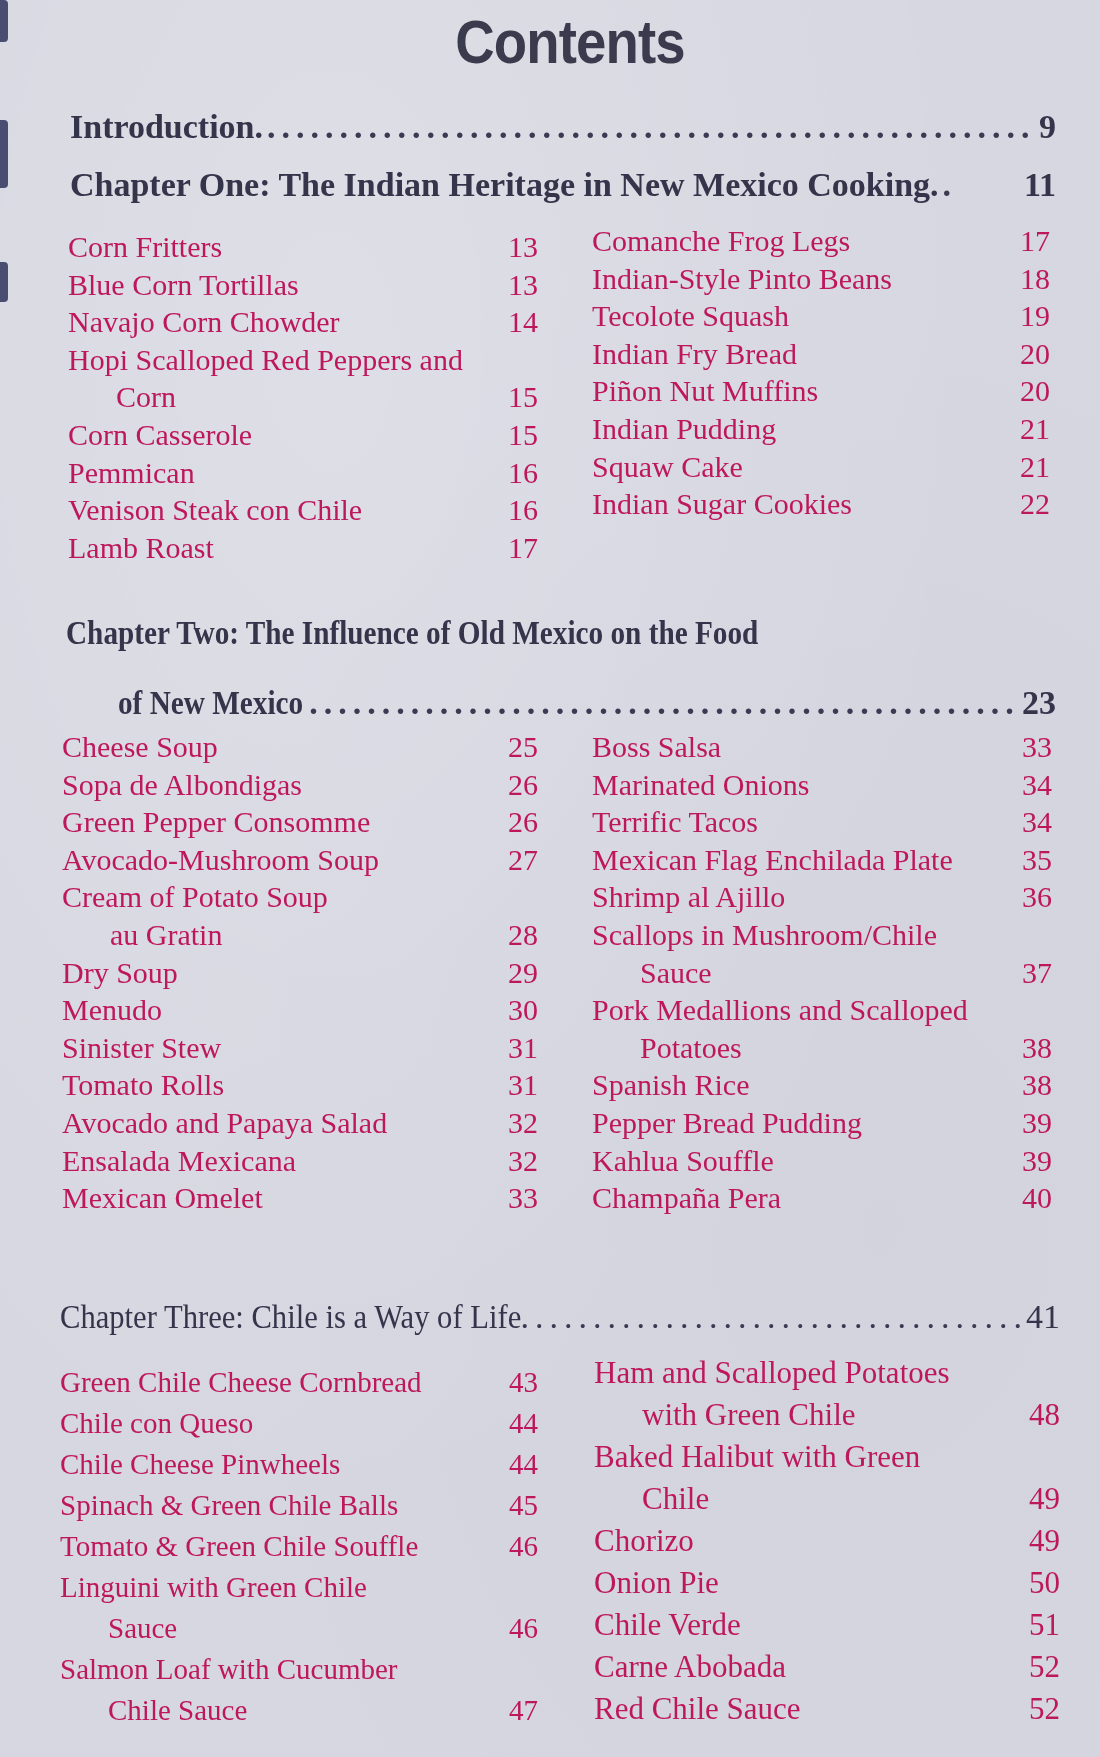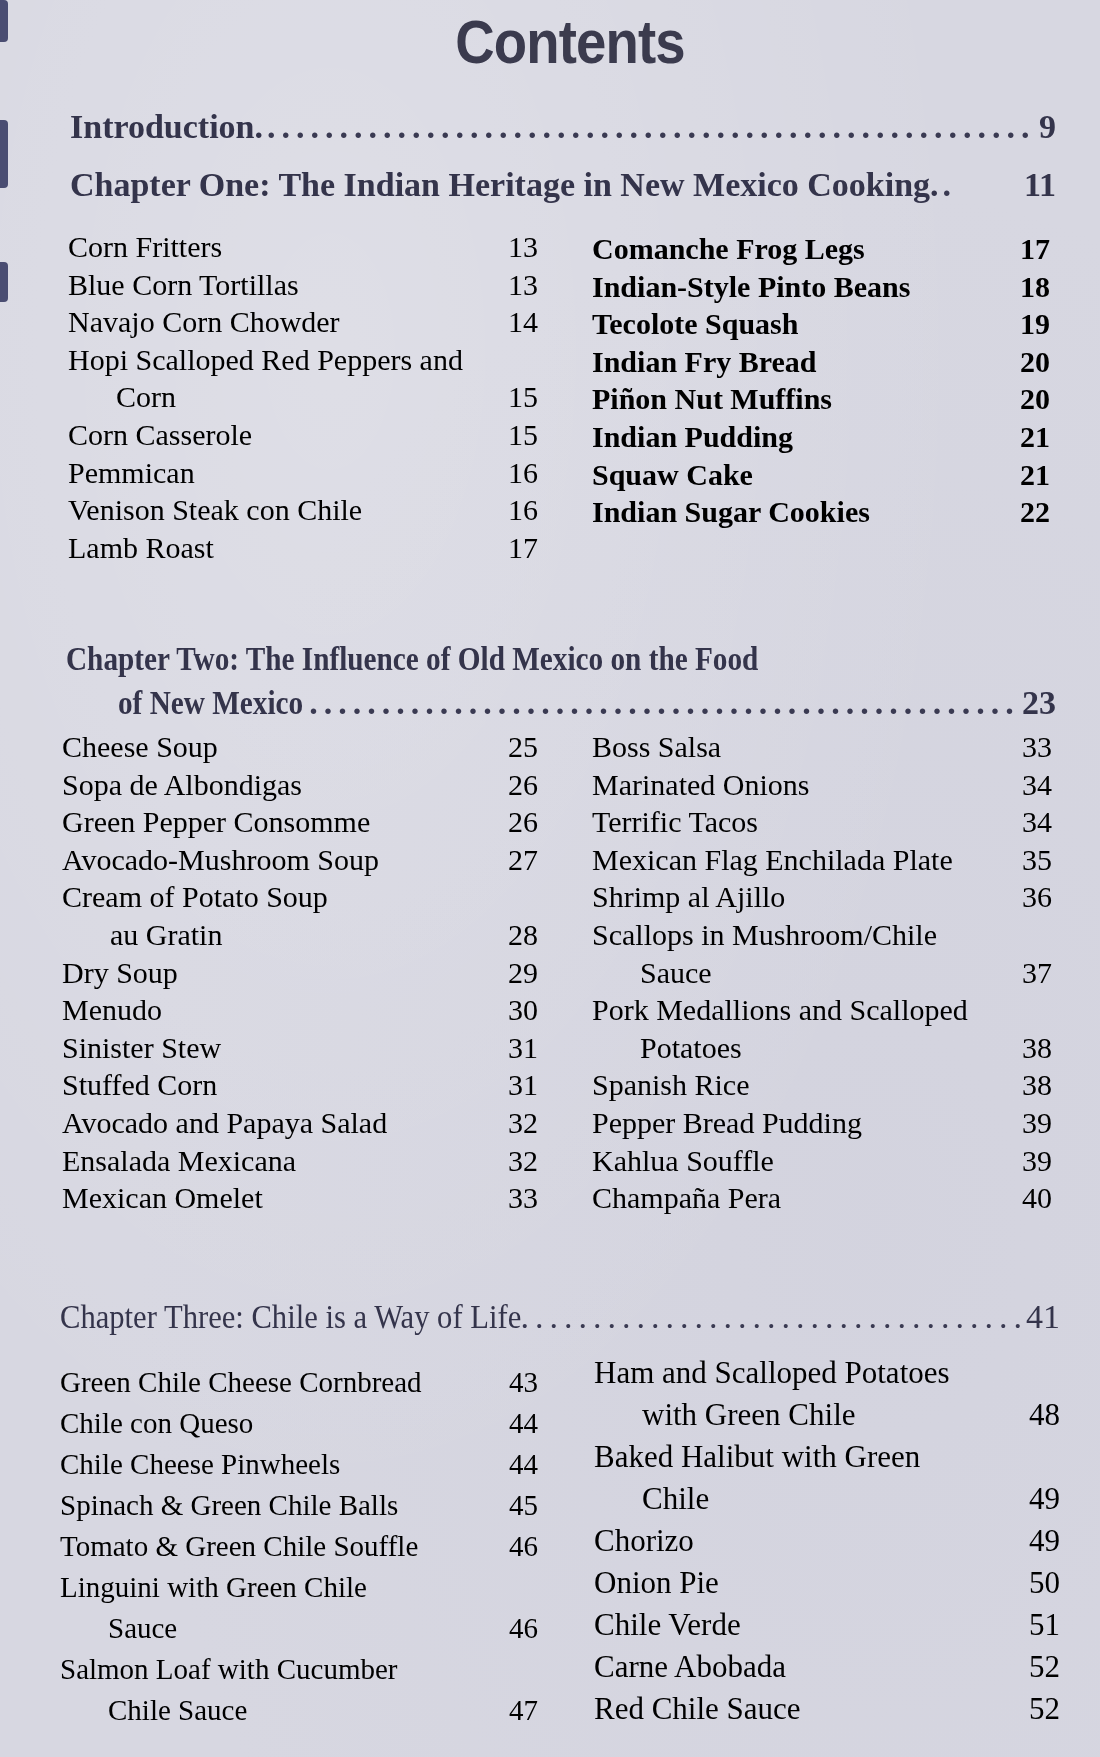--- a/index.html
+++ b/index.html
@@ -64,21 +64,21 @@
     .chapter-title {
       position: absolute;
       font-size: 34px;
       color: #34344b;
       white-space: nowrap;
     }
 
     .col {
       position: absolute;
       font-size: 30px;
-      color: #000000;
+      color: #be185d;
     }
     .entry {
       display: flex;
       justify-content: space-between;
       align-items: baseline;
       height: 37.6px;
       line-height: 37.6px;
       white-space: nowrap;
     }
     .entry.cont { padding-left: 48px; }
@@ -137,21 +137,21 @@
   <div class="entry">
       <span>Venison Steak con Chile</span>
       <span class="pg">16</span>
     </div>
   <div class="entry">
       <span>Lamb Roast</span>
       <span class="pg">17</span>
     </div>
 </div>
 
-<div class="col" style="top:230px; left:592px; width:458px;font-weight:bold;">
+<div class="col" style="top:222px; left:592px; width:458px;">
   <div class="entry">
       <span>Comanche Frog Legs</span>
       <span class="pg">17</span>
     </div>
   <div class="entry">
       <span>Indian-Style Pinto Beans</span>
       <span class="pg">18</span>
     </div>
   <div class="entry">
       <span>Tecolote Squash</span>
@@ -172,21 +172,21 @@
   <div class="entry">
       <span>Squaw Cake</span>
       <span class="pg">21</span>
     </div>
   <div class="entry">
       <span>Indian Sugar Cookies</span>
       <span class="pg">22</span>
     </div>
 </div>
 
-<div class="chapter-title" style="top:640px; left:66px; font-weight:bold;">
+<div class="chapter-title" style="top:614px; left:66px; font-weight:bold;">
   <span style="display:inline-block; transform:scaleX(0.86); transform-origin:left center;">Chapter Two: The Influence of Old Mexico on the Food</span>
 </div>
 <div class="leader-line" style="top:684px; left:118px; width:938px; font-weight:bold;">
   <span class="label" style="display:inline-block; transform:scaleX(0.86); transform-origin:left center; margin-right:-28px;">of New Mexico</span>
   <span class="dots">...........................................................................</span>
   <span class="page">23</span>
 </div>
 
 <div class="col" style="top:728px; left:62px; width:476px;">
   <div class="entry">
@@ -219,21 +219,21 @@
     </div>
   <div class="entry">
       <span>Menudo</span>
       <span class="pg">30</span>
     </div>
   <div class="entry">
       <span>Sinister Stew</span>
       <span class="pg">31</span>
     </div>
   <div class="entry">
-      <span>Stuffed Corn</span>
+      <span>Tomato Rolls</span>
       <span class="pg">31</span>
     </div>
   <div class="entry">
       <span>Avocado and Papaya Salad</span>
       <span class="pg">32</span>
     </div>
   <div class="entry">
       <span>Ensalada Mexicana</span>
       <span class="pg">32</span>
     </div>

